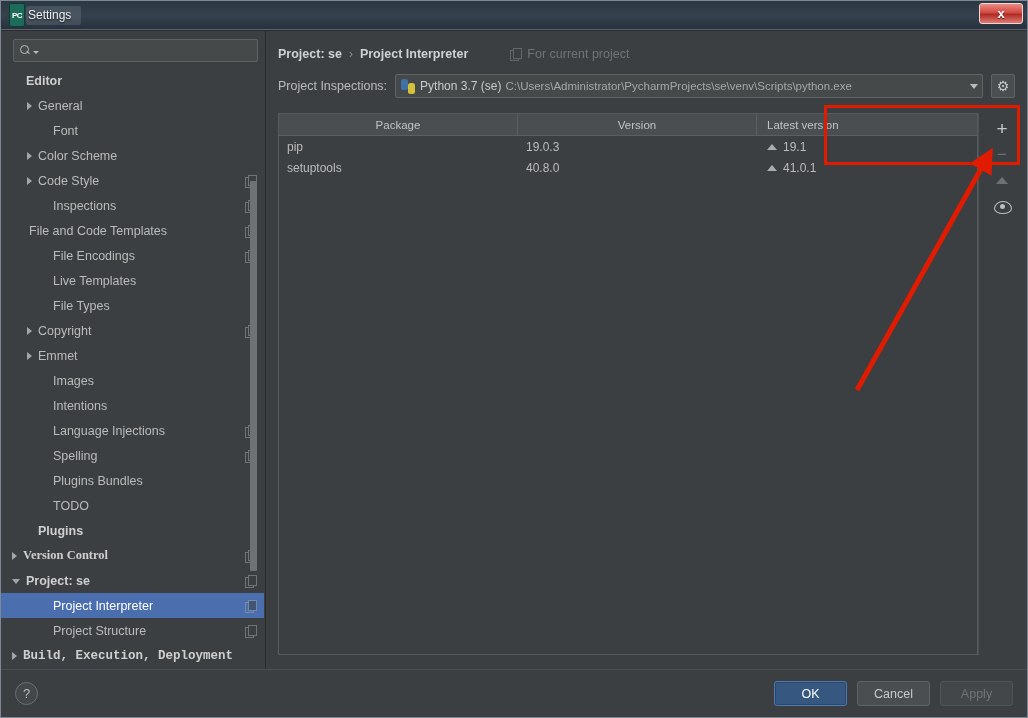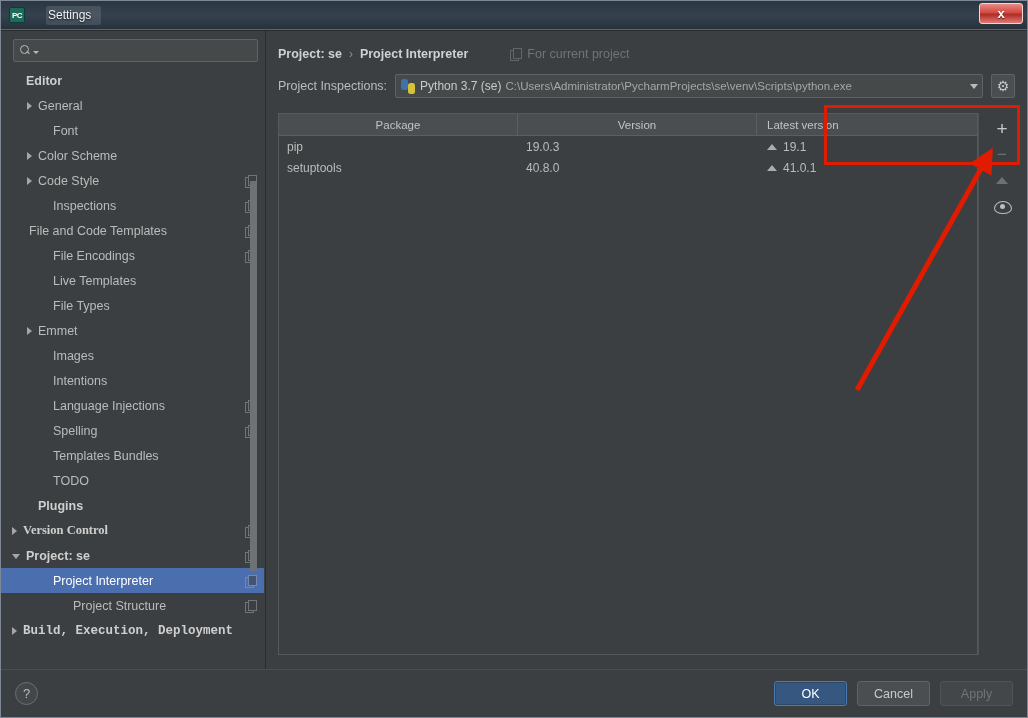--- a/index.html
+++ b/index.html
@@ -18,21 +18,21 @@
     background: #3c3f41;
     display: flex; flex-direction: column;
   }
   #titlebar {
     height: 29px; flex: 0 0 29px;
     background: linear-gradient(180deg, rgba(40,55,68,0.88) 0%, rgba(52,66,79,0.85) 50%, rgba(36,48,60,0.9) 100%);
     display: flex; align-items: center; position: relative;
     border-bottom: 1px solid #5a6472;
   }
   .tb-icon {
-    width: 16px; height: 16px; margin-left: 8px; margin-right: 21px;
+    width: 16px; height: 24px; margin-left: 8px; margin-right: 1px;
     background: #1d6b5a; border-radius: 2px;
     display: flex; align-items: center; justify-content: center;
     font-size: 8px; font-weight: bold; color: #ffffff; letter-spacing: -0.5px;
     border: 1px solid #0f3d33;
   }
   .tb-title {
     font-size: 12px; color: #eef2f6; text-shadow: 0 1px 2px rgba(0,0,0,0.8);
     background: rgba(190,200,210,0.16); padding: 2px 10px 3px 2px; border-radius: 2px;
   }
   .tb-close {
@@ -327,20 +327,25 @@
             <div class="tree-item" style="padding-left: 41px; text-align: center;">
               <span class="arrow none"></span>
               <span class="label">Live Templates</span>
             </div>
             <div class="tree-item" style="padding-left: 41px;">
               <span class="arrow none"></span>
               <span class="label">File Types</span>
             </div>
             <div class="tree-item" style="padding-left: 26px;">
               <span class="arrow right"></span>
+              <span class="label">Copyright</span>
+              <span class="copy-icon"></span>
+            </div>
+            <div class="tree-item" style="padding-left: 26px;">
+              <span class="arrow right"></span>
               <span class="label">Emmet</span>
             </div>
             <div class="tree-item" style="padding-left: 41px;">
               <span class="arrow none"></span>
               <span class="label">Images</span>
             </div>
             <div class="tree-item" style="padding-left: 41px;">
               <span class="arrow none"></span>
               <span class="label">Intentions</span>
             </div>
@@ -349,21 +354,21 @@
               <span class="label">Language Injections</span>
               <span class="copy-icon"></span>
             </div>
             <div class="tree-item" style="padding-left: 41px;">
               <span class="arrow none"></span>
               <span class="label">Spelling</span>
               <span class="copy-icon"></span>
             </div>
             <div class="tree-item" style="padding-left: 41px;">
               <span class="arrow none"></span>
-              <span class="label">Templates Bundles</span>
+              <span class="label">Plugins Bundles</span>
             </div>
             <div class="tree-item" style="padding-left: 41px;">
               <span class="arrow none"></span>
               <span class="label">TODO</span>
             </div>
             <div class="tree-item bold" style="padding-left: 26px;">
               <span class="arrow none"></span>
               <span class="label">Plugins</span>
             </div>
             <div class="tree-item bold" style="padding-left: 11px; font-family: Liberation Serif, serif;">
@@ -374,21 +379,21 @@
             <div class="tree-item bold" style="padding-left: 11px;">
               <span class="arrow down"></span>
               <span class="label">Project: se</span>
               <span class="copy-icon"></span>
             </div>
             <div class="tree-item selected" style="padding-left: 41px;">
               <span class="arrow none"></span>
               <span class="label">Project Interpreter</span>
               <span class="copy-icon"></span>
             </div>
-            <div class="tree-item" style="padding-left: 41px; margin-left: 20px;">
+            <div class="tree-item" style="padding-left: 41px;">
               <span class="arrow none"></span>
               <span class="label">Project Structure</span>
               <span class="copy-icon"></span>
             </div>
             <div class="tree-item bold" style="padding-left: 11px; font-family: Liberation Mono, monospace;">
               <span class="arrow right"></span>
               <span class="label">Build, Execution, Deployment</span>
             </div>
           </div>
         <div id="sidebar-scrollbar">

